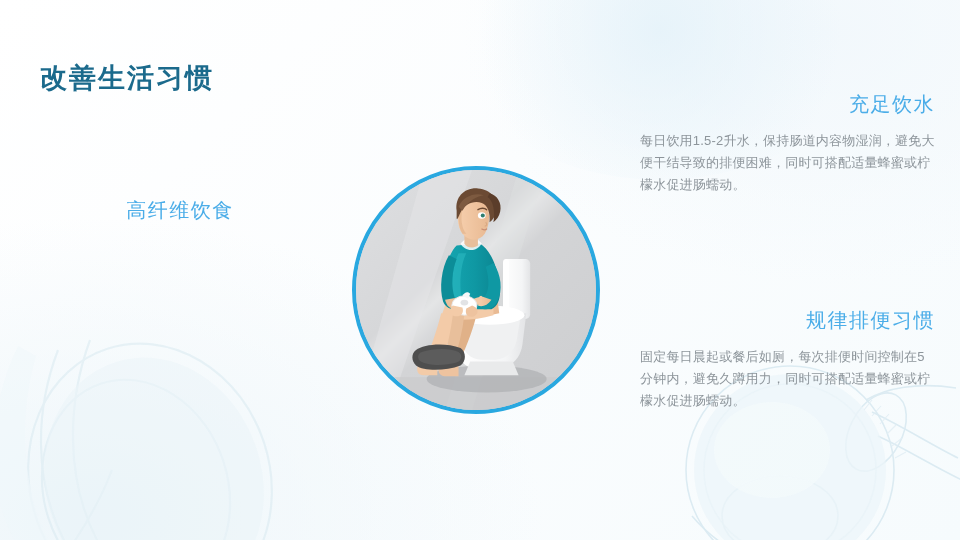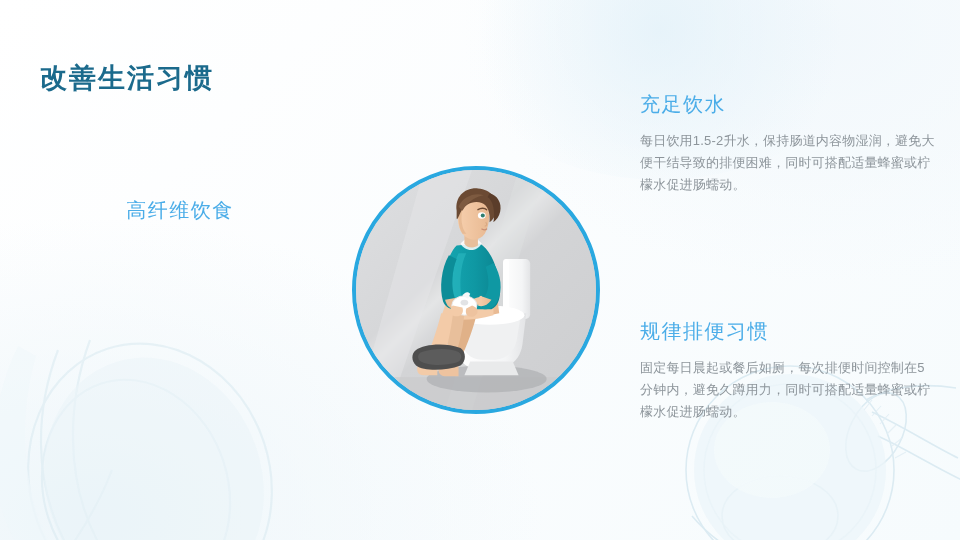--- a/index.html
+++ b/index.html
@@ -69,20 +69,21 @@
   
   .block { position: absolute; }
 
   .block-heading {
     font-size: 20px;
     line-height: 28px;
     letter-spacing: 1.5px;
     color: #4badE8;
     margin: 0 0 12px 0;
     white-space: nowrap;
+    text-align: right;
   }
 
   .block-body {
     font-size: 13px;
     line-height: 22px;
     letter-spacing: 0.2px;
     color: #8d959b;
     margin: 0;
   }
 
@@ -96,21 +97,21 @@
 
   .block-right-top {
     left: 640px;
     top: 90px;
     width: 295px;
     text-align: left;
   }
 
   .block-right-bottom {
     left: 640px;
-    top: 317px;
+    top: 306px;
     width: 295px;
     text-align: left;
   }
 
   
   .circle-figure {
     position: absolute;
     left: 352px;
     top: 166px;
     width: 248px;

